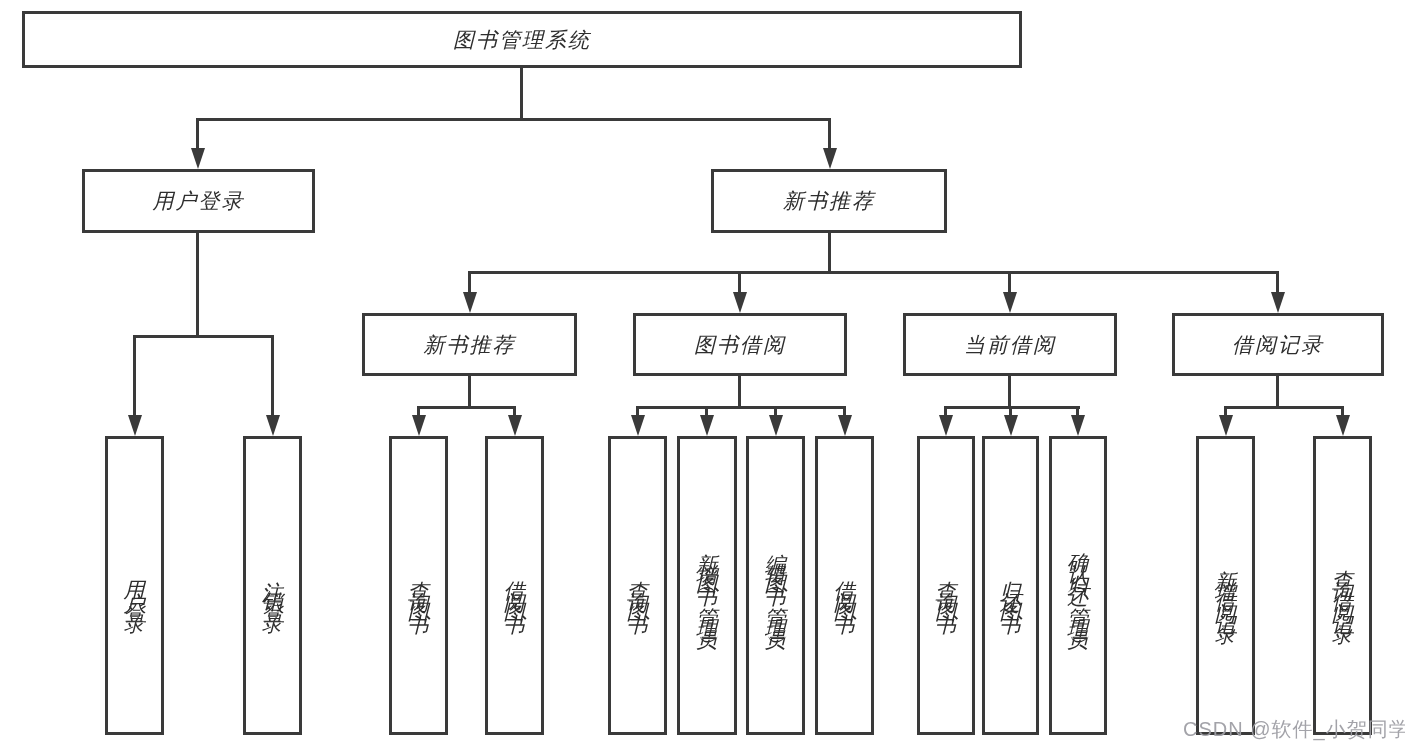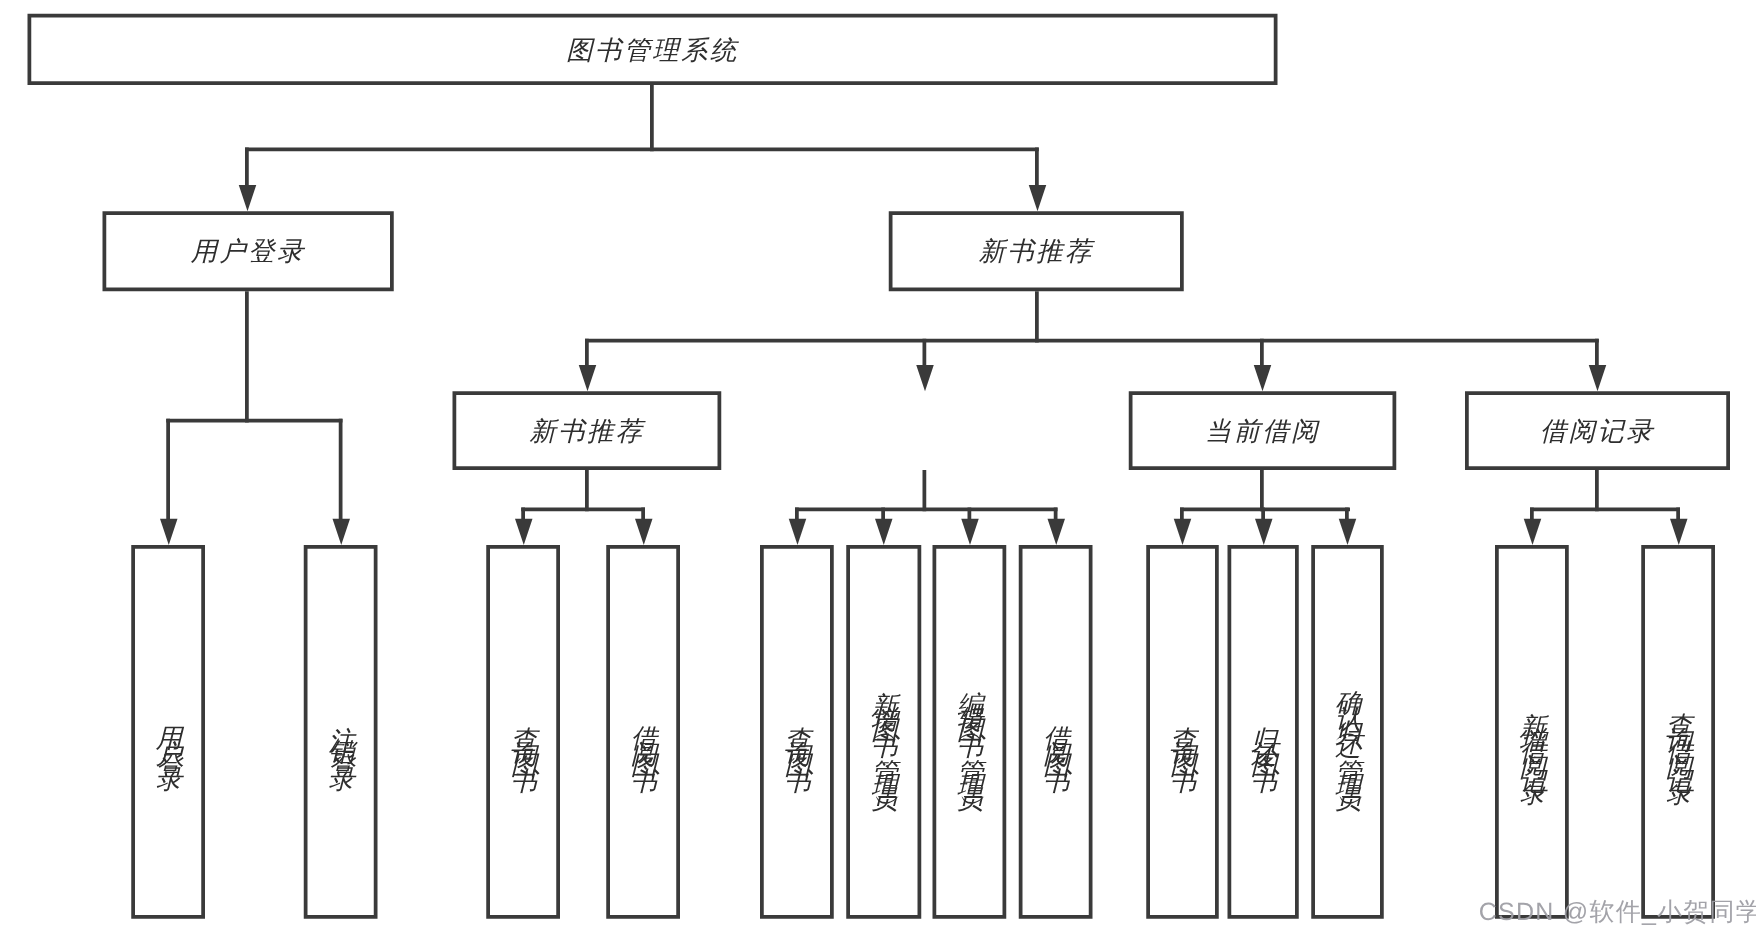--- a/index.html
+++ b/index.html
@@ -93,20 +93,23 @@
   <div class="vline" style="left:738px; top:271px; height:23px;"></div>
   <div class="arrow" style="left:733px; top:292px;"></div>
   <div class="vline" style="left:1008px; top:271px; height:23px;"></div>
   <div class="arrow" style="left:1003px; top:292px;"></div>
   <div class="vline" style="left:1276px; top:271px; height:23px;"></div>
   <div class="arrow" style="left:1271px; top:292px;"></div>
 
   <div class="box" style="left:362px; top:313px; width:215px; height:63px;">
     <span class="hlabel">新书推荐</span>
   </div>
+  <div class="box" style="left:633px; top:313px; width:214px; height:63px;">
+    <span class="hlabel">图书借阅</span>
+  </div>
   <div class="box" style="left:903px; top:313px; width:214px; height:63px;">
     <span class="hlabel">当前借阅</span>
   </div>
   <div class="box" style="left:1172px; top:313px; width:212px; height:63px;">
     <span class="hlabel">借阅记录</span>
   </div>
 
   <div class="vline" style="left:468px; top:376px; height:33px;"></div>
   <div class="hline" style="left:417px; top:406px; width:99px;"></div>
   <div class="vline" style="left:417px; top:406px; height:11px;"></div>

